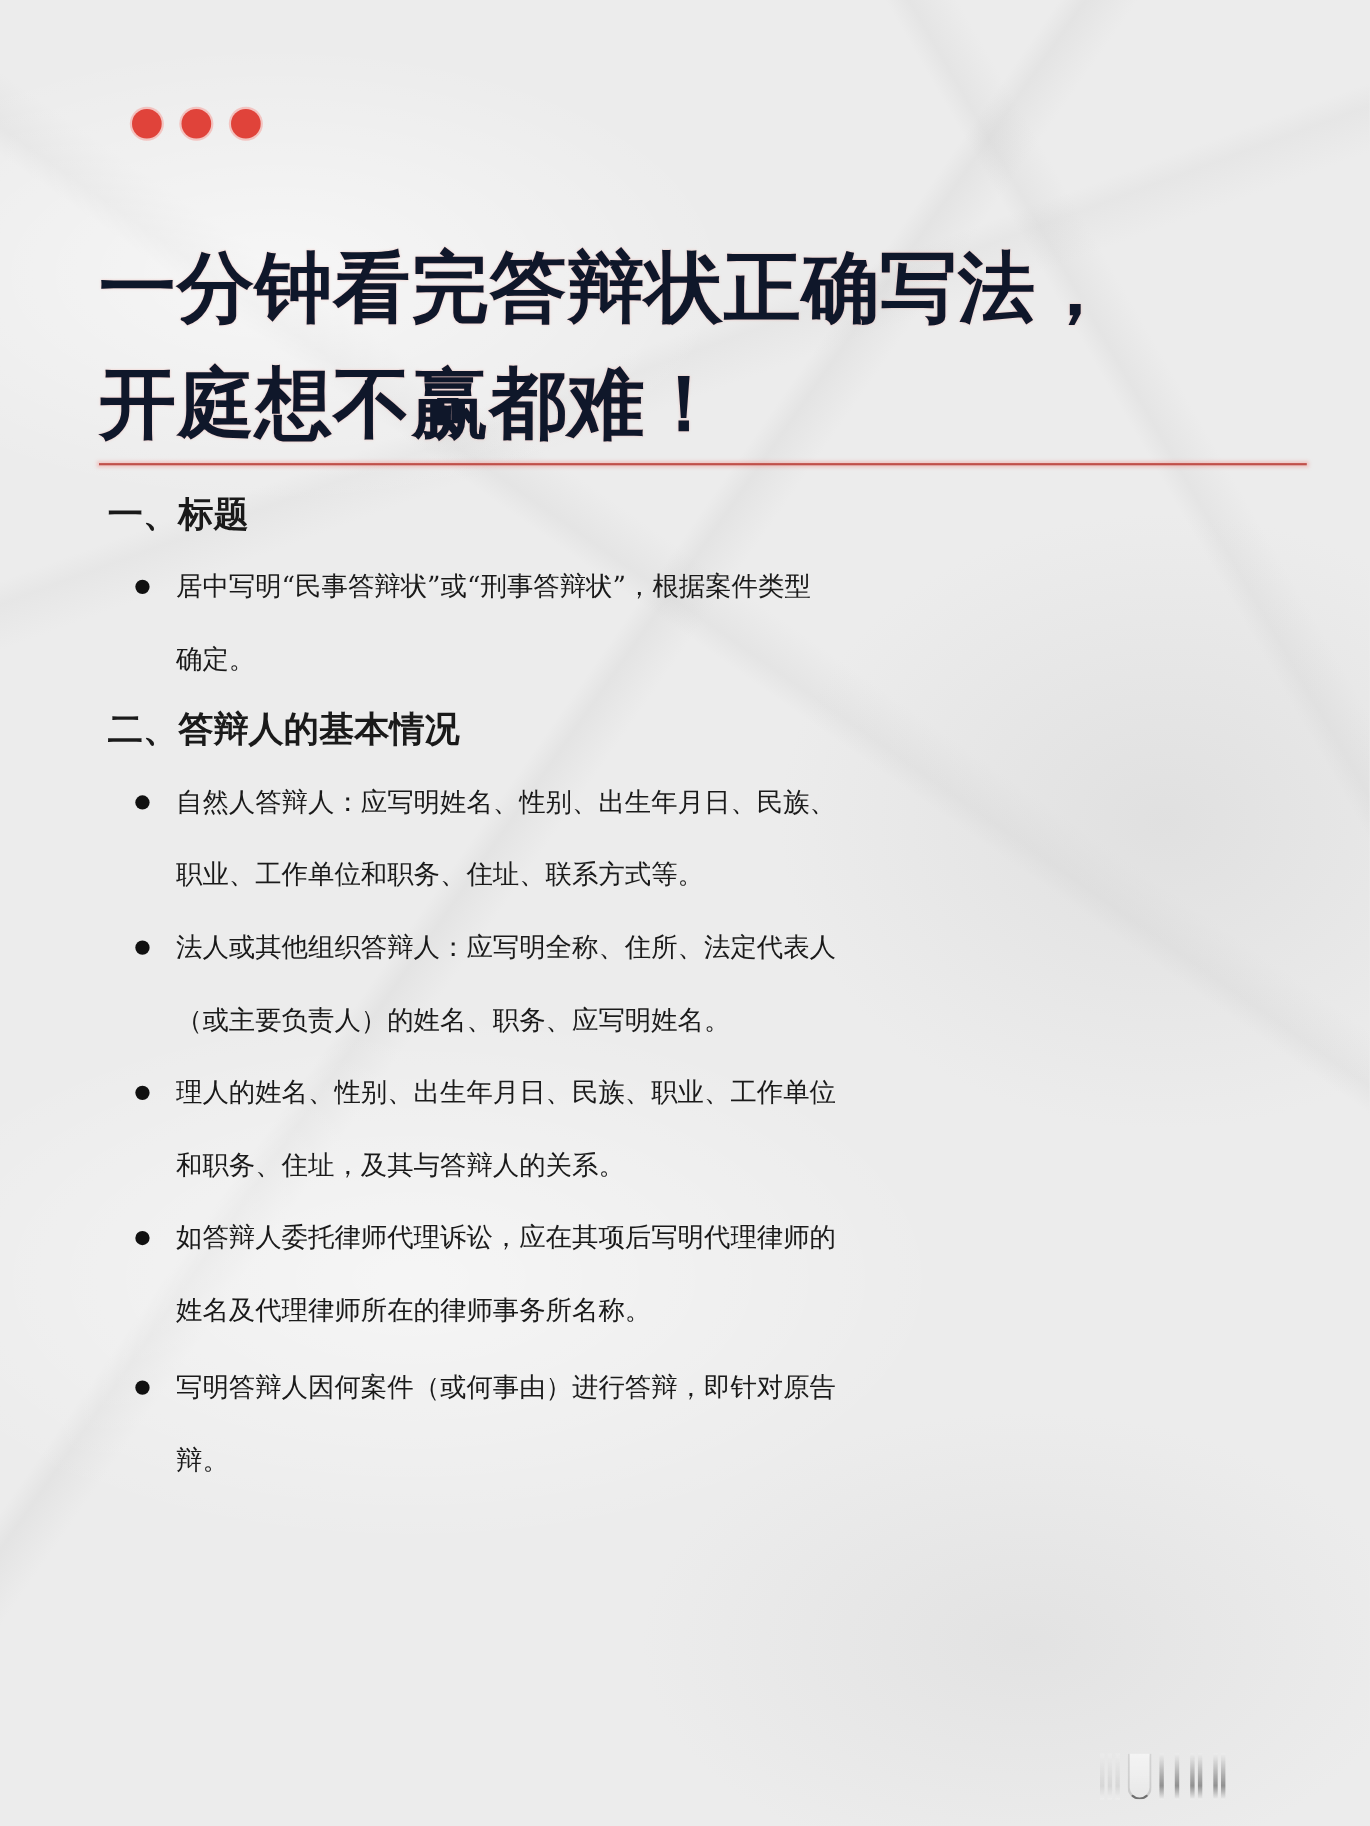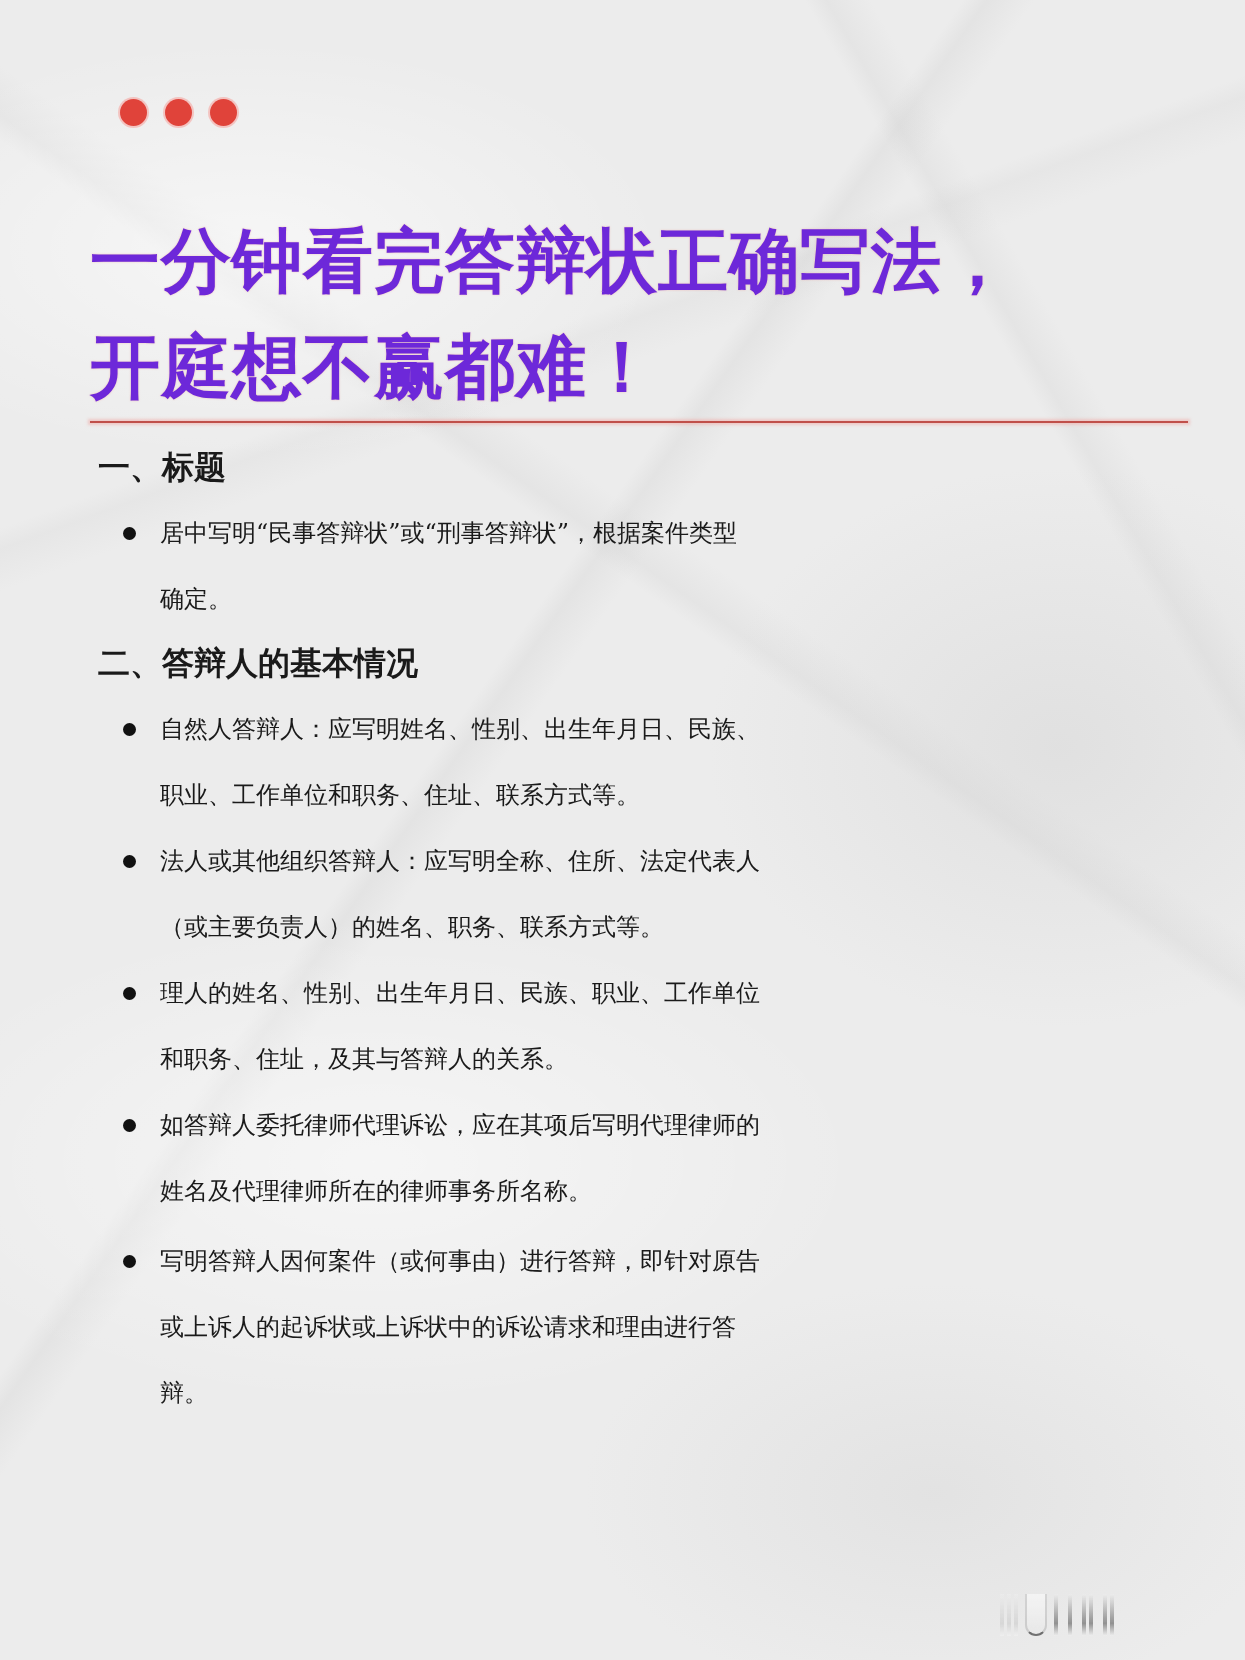--- a/index.html
+++ b/index.html
@@ -38,21 +38,21 @@
       border-radius: 50%;
       background: #e0433a;
       box-shadow: 0 0 0 2px rgba(245,160,155,0.55);
     }
 
     .title {
       position: absolute;
       left: 90px;
       top: 208px;
       margin: 0;
-      color: #6d28d9;
+      color: #0f172a;
       font-family: "DejaVu Serif", "Liberation Serif", serif;
       font-weight: bold;
       font-size: 70px;
       line-height: 106px;
       letter-spacing: 1px;
       text-shadow: 0 0 2px rgba(240,150,140,0.6);
     }
     .title span { display: block; white-space: nowrap; }
 
     .divider {
@@ -168,41 +168,40 @@
     <h2 class="section-heading" style="margin-top:2px;">二、答辩人的基本情况</h2>
     <ul class="bullet-list" style="margin-top:4px;">
       <li class="bullet-item">
         <span class="bullet-dot"></span>
         <span class="bullet-line">自然人答辩人：应写明姓名、性别、出生年月日、民族、</span>
         <span class="bullet-line">职业、工作单位和职务、住址、联系方式等。</span>
       </li>
       <li class="bullet-item">
         <span class="bullet-dot"></span>
         <span class="bullet-line">法人或其他组织答辩人：应写明全称、住所、法定代表人</span>
-        <span class="bullet-line">（或主要负责人）的姓名、职务、联系方式等。</span>
+        <span class="bullet-line">（或主要负责人）的姓名、职务、应写明姓名。</span>
       </li>
       <li class="bullet-item">
         <span class="bullet-dot"></span>
         <span class="bullet-line">理人的姓名、性别、出生年月日、民族、职业、工作单位</span>
         <span class="bullet-line">和职务、住址，及其与答辩人的关系。</span>
       </li>
       <li class="bullet-item">
         <span class="bullet-dot"></span>
         <span class="bullet-line">如答辩人委托律师代理诉讼，应在其项后写明代理律师的</span>
         <span class="bullet-line">姓名及代理律师所在的律师事务所名称。</span>
       </li>
     </ul>
   </section>
 
   <section>
     <ul class="bullet-list" style="margin-top:4px;">
       <li class="bullet-item">
         <span class="bullet-dot"></span>
         <span class="bullet-line">写明答辩人因何案件（或何事由）进行答辩，即针对原告</span>
-        <span class="bullet-line">或上诉人的起诉状或上诉状中的诉讼请求和理由进行答</span>
         <span class="bullet-line">辩。</span>
       </li>
     </ul>
   </section>
 
 </div>
 
 <div class="watermark">
   <span class="wm-bar light"></span>
   <span class="wm-bar light"></span>

